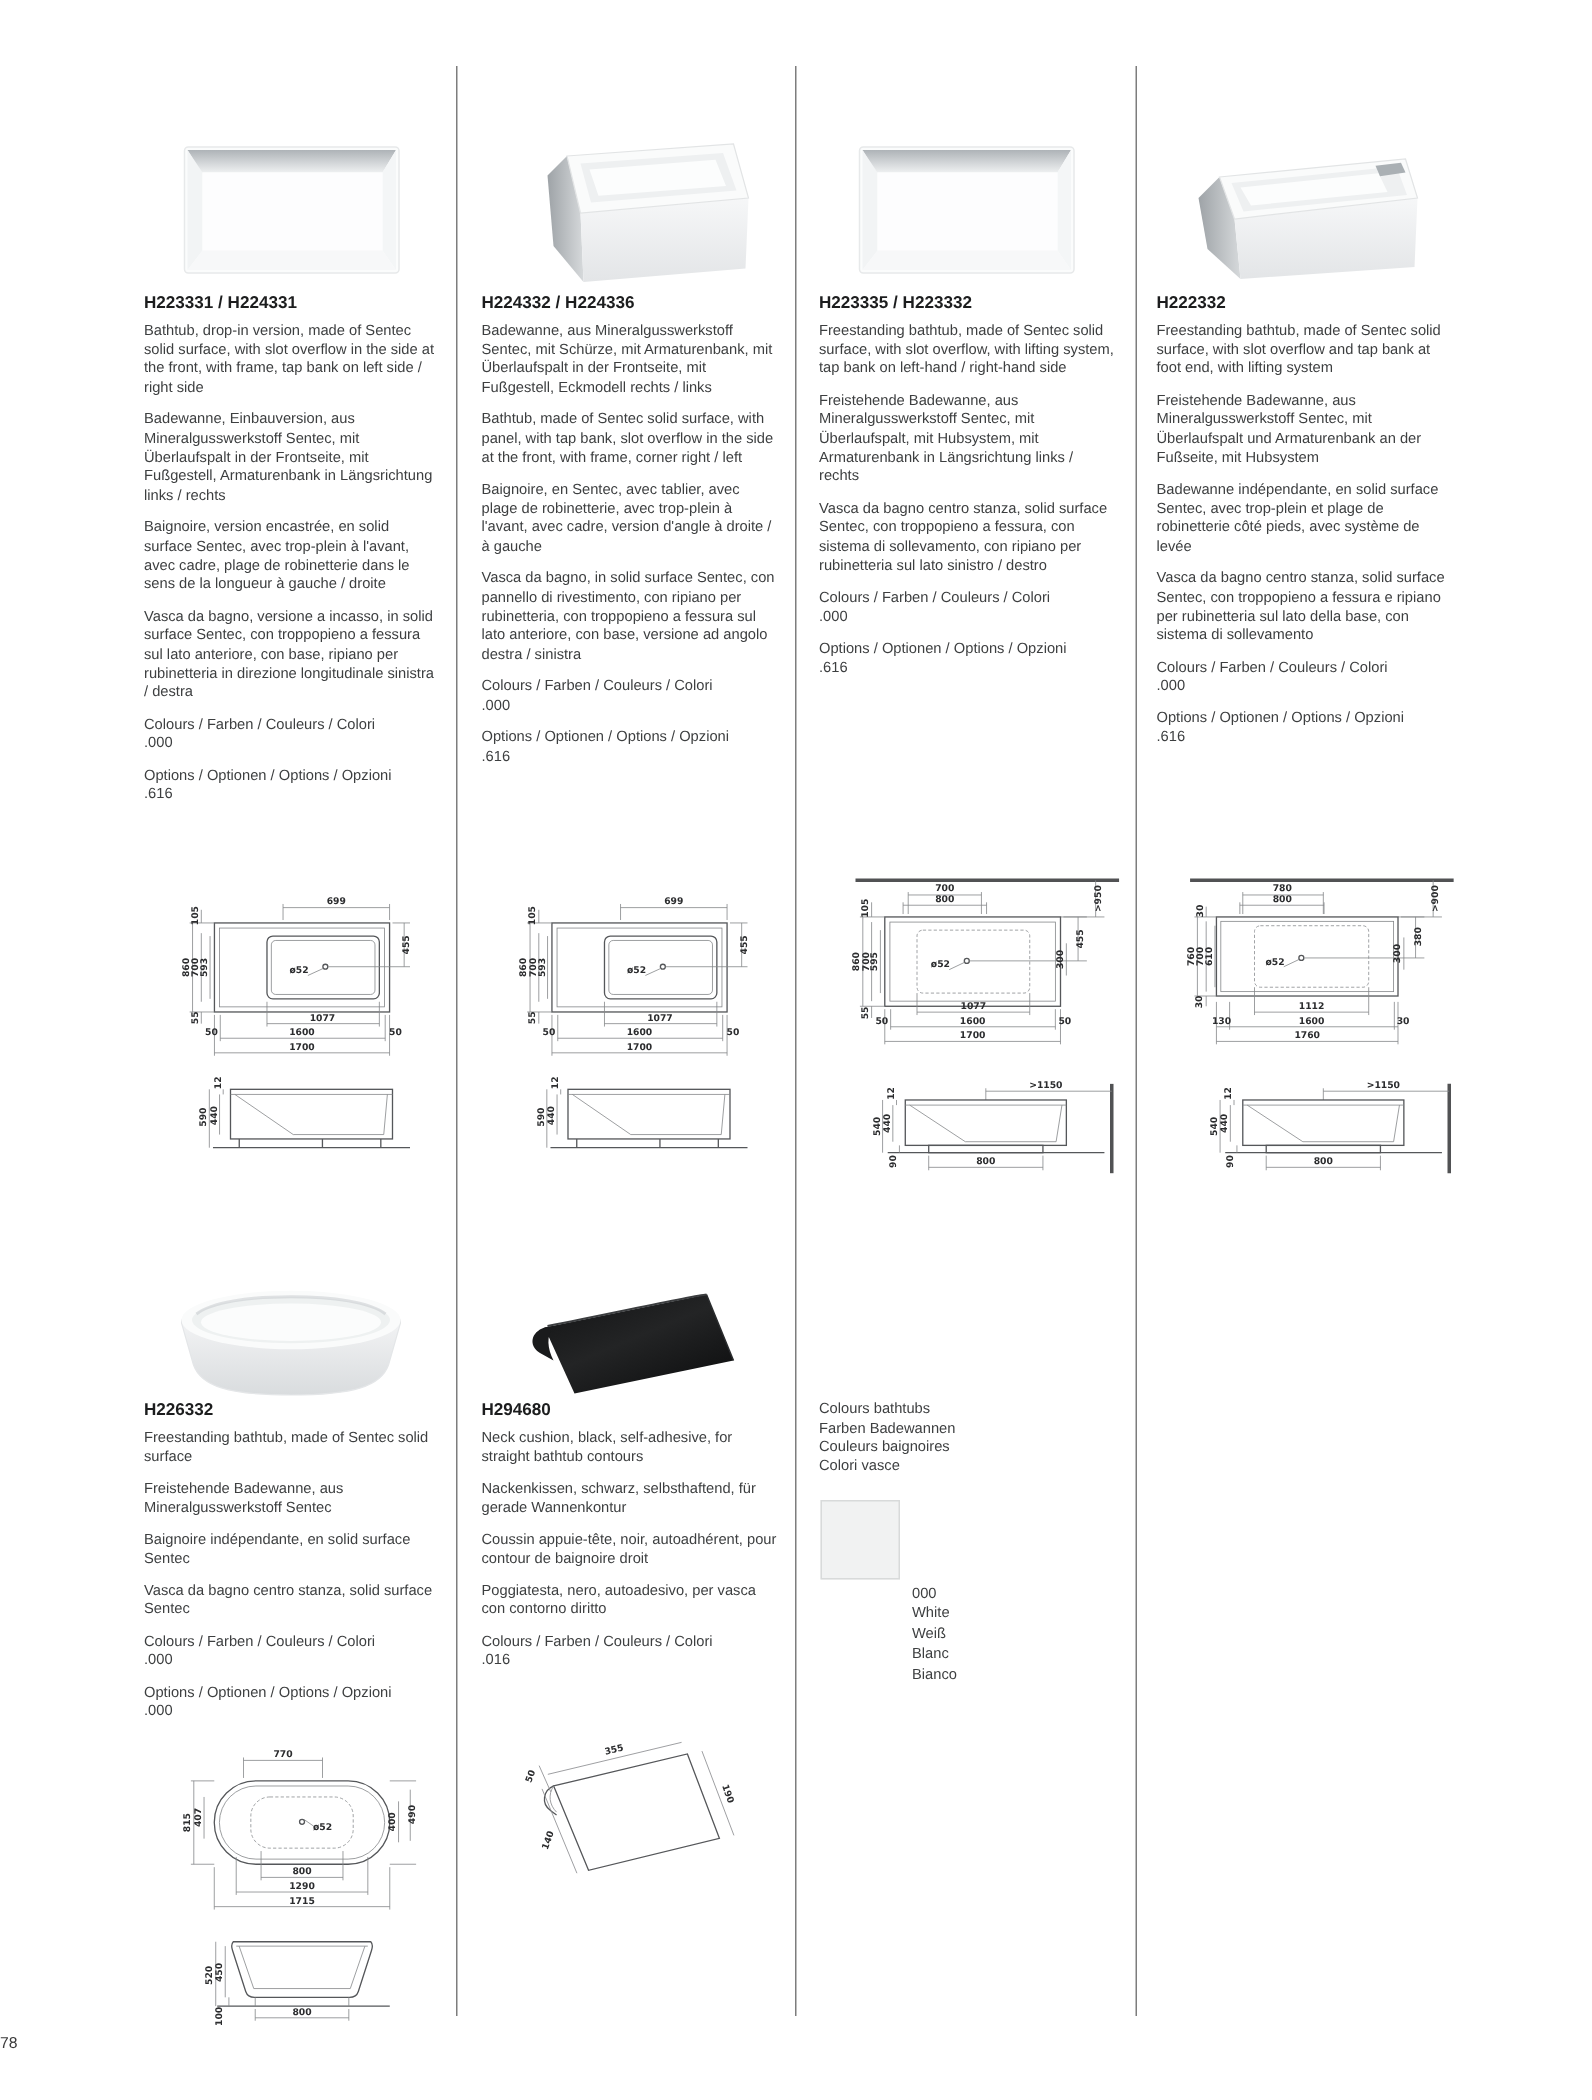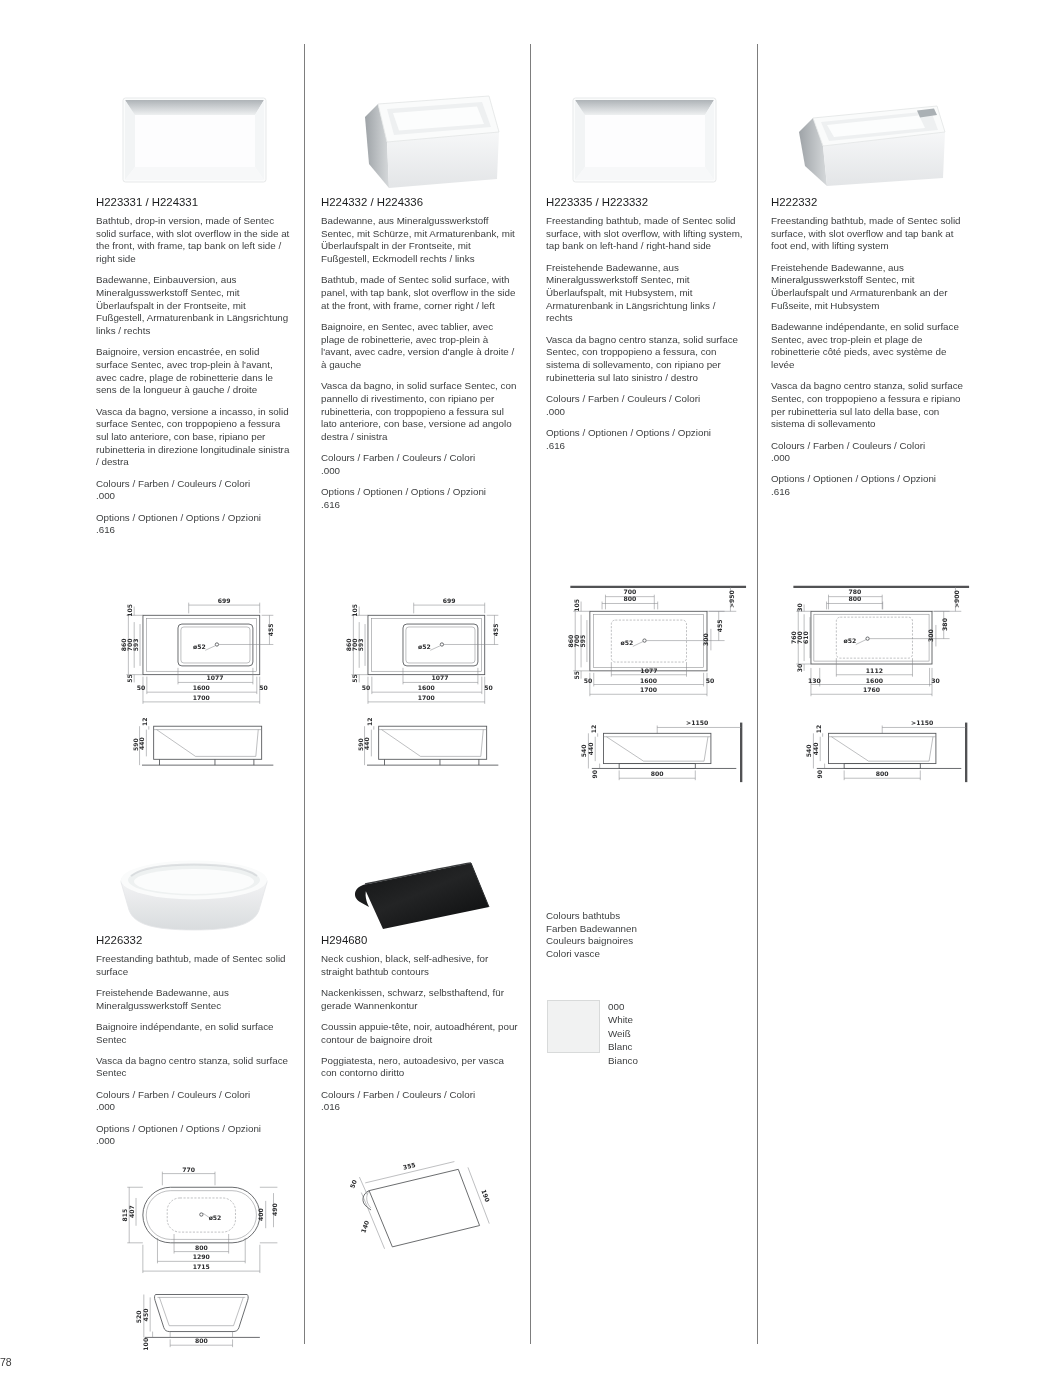--- a/index.html
+++ b/index.html
@@ -2,21 +2,21 @@
 <html><head>
 <meta charset="utf-8">
 <style>
   *{box-sizing:border-box}
   html,body{margin:0;padding:0;background:#fff}
   .page{position:relative;width:1061px;height:1400px;background:#fff;overflow:hidden;
         font-family:"Liberation Sans","DejaVu Sans",sans-serif;color:#3d3f40}
   .sep{position:absolute;top:44px;height:1300px;width:1px;background:#7d7d7d}
   .photo{position:absolute}
   .t-col{position:absolute;width:198px}
-  .code{font-size:11.4px;font-weight:400;color:#1c1d1e;margin:0 0 7px 0}
+  .code{font-size:11.4px;font-weight:700;color:#1c1d1e;margin:0 0 7px 0}
   .t-col p{font-size:9.8px;line-height:12.7px;margin:0 0 8.5px 0}
   .t-col p.tight{margin:0}
   .meta .v{display:block}
   .tech{position:absolute}
   .tech .ol{fill:none;stroke:#55575a;stroke-width:.9}
   .tech .thin{fill:none;stroke:#85878a;stroke-width:.55}
   .tech .dash{fill:none;stroke:#8a8d90;stroke-width:.55;stroke-dasharray:2.2 1.5}
   .tech .wall{stroke:#515254;stroke-width:2.4;fill:none}
   .tech text{font-size:6.3px;font-weight:700;fill:#2c2d2f;text-anchor:middle;
              font-family:"DejaVu Sans",sans-serif}
@@ -463,28 +463,28 @@
 
   <div class="t-col" style="left:321px;top:934px">
     <h3 class="code">H294680</h3>
     <p>Neck cushion, black, self-adhesive, for straight bathtub contours</p>
     <p>Nackenkissen, schwarz, selbsthaftend, für gerade Wannenkontur</p>
     <p>Coussin appuie-tête, noir, autoadhérent, pour contour de baignoire droit</p>
     <p>Poggiatesta, nero, autoadesivo, per vasca con contorno diritto</p>
     <p class="meta"><span>Colours / Farben / Couleurs / Colori</span><span class="v">.016</span></p>
   </div>
 
-  <div class="t-col" style="left:546px;top:910px">
+  <div class="t-col" style="left:546px;top:934px">
     <p class="tight">Colours bathtubs</p>
     <p class="tight">Farben Badewannen</p>
     <p class="tight">Couleurs baignoires</p>
     <p class="tight">Colori vasce</p>
   </div>
   <div class="swatch" style="left:547px;top:1000px"></div>
-  <div class="swatch-labels" style="left:608px;top:1000px">
+  <div class="swatch-labels" style="left:608px;top:1056px">
     <div>000</div>
     <div>White</div>
     <div>Weiß</div>
     <div>Blanc</div>
     <div>Bianco</div>
   </div>
 
   <svg class="tech" style="left:98px;top:1158px" width="195" height="195" viewBox="0 0 200 200">
     <g>
       <rect class="ol" x="46" y="30" width="120" height="57" rx="28.5"></rect>

